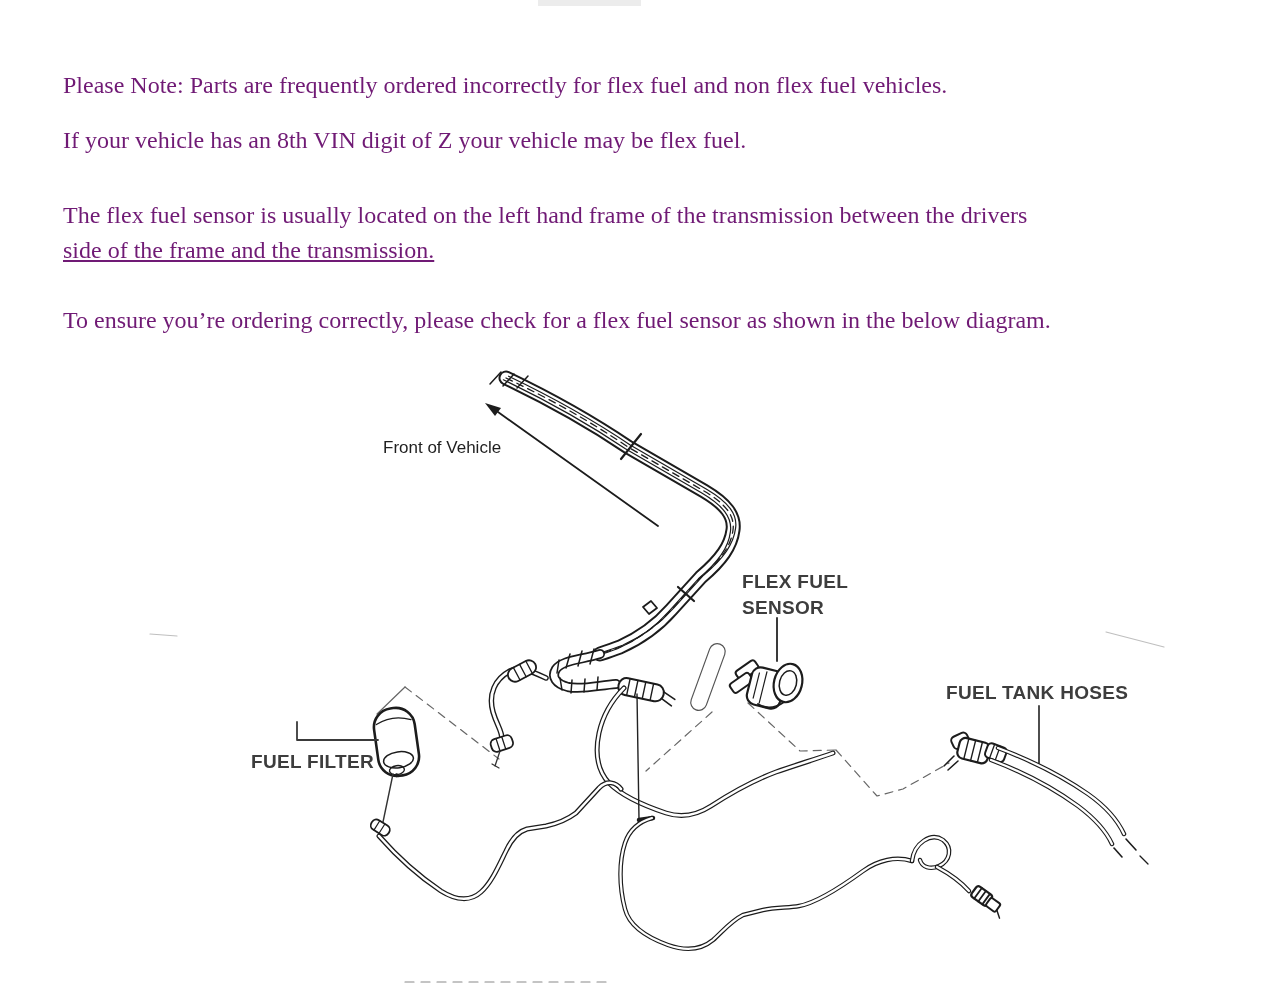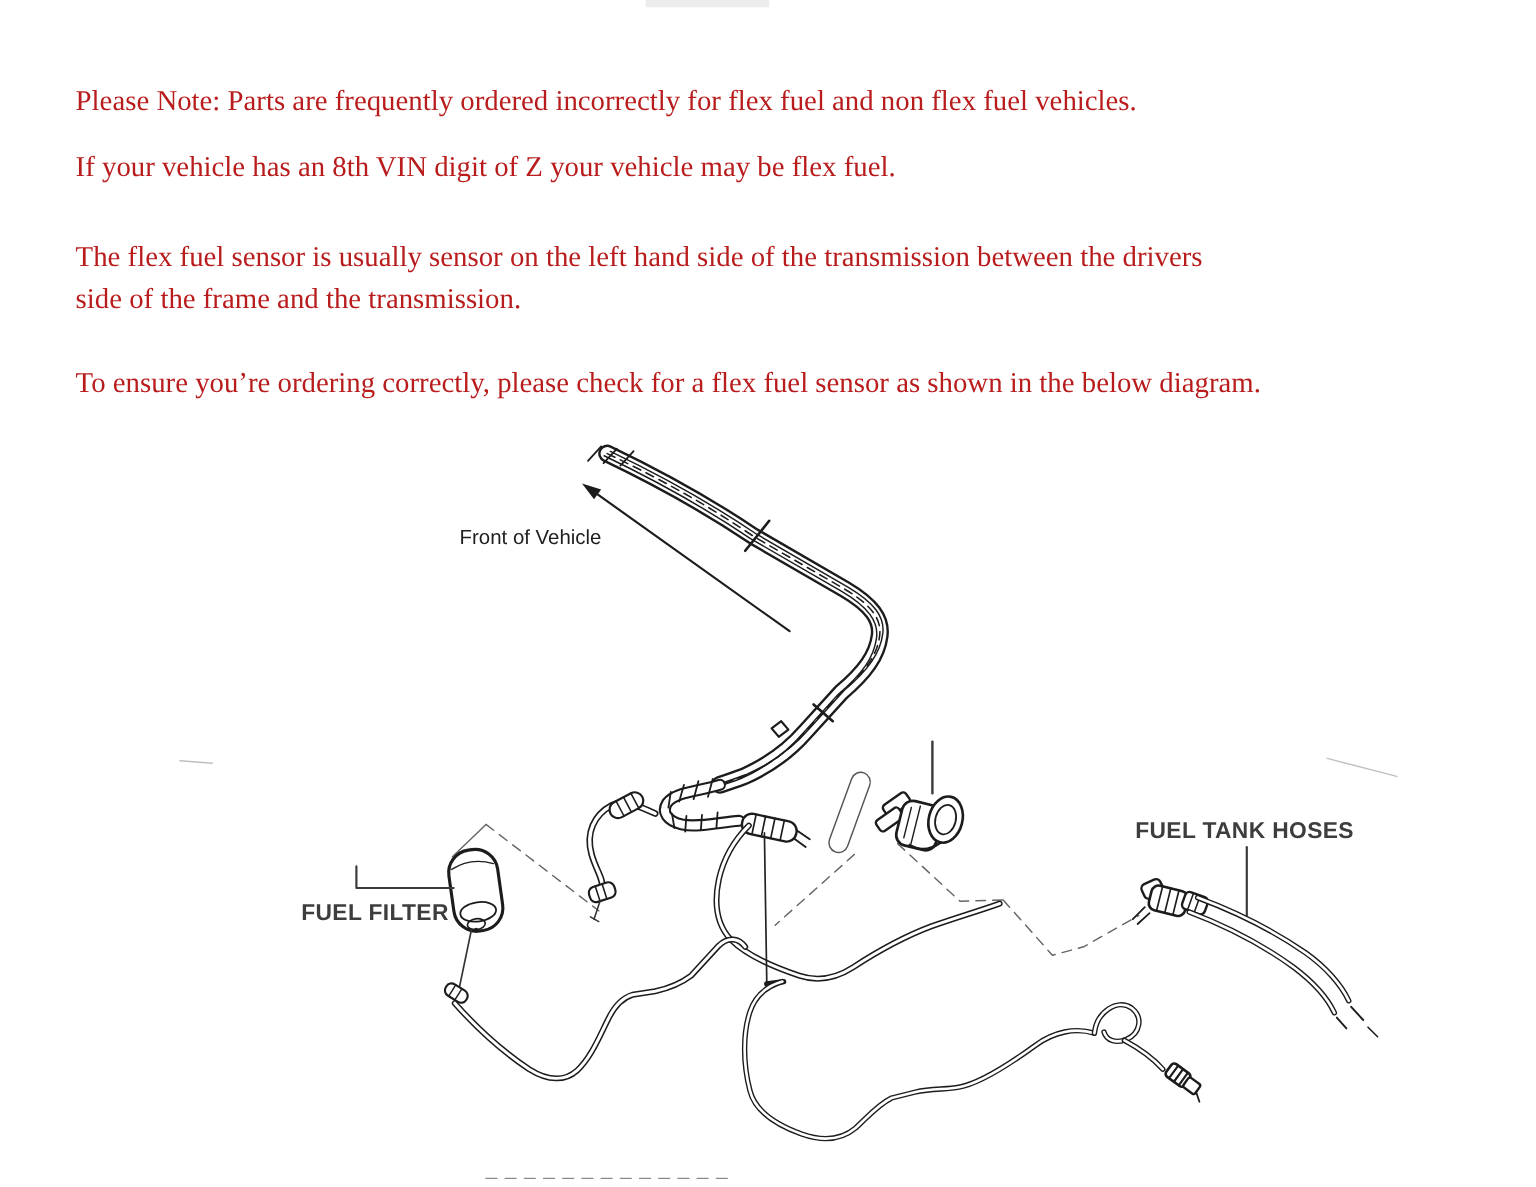--- a/index.html
+++ b/index.html
@@ -7,27 +7,27 @@
     width:1280px;height:989px;position:relative;overflow:hidden;
     background:#ffffff;
     font-family:"Liberation Serif", serif;
   }
   .topbar{
     position:absolute;left:538px;top:0;width:103px;height:6px;
     background:#ececec;
   }
   .note-line{
     position:absolute;left:63px;
-    font-size:24px;color:#b91c1c;white-space:nowrap;
+    font-size:24px;color:#701a75;white-space:nowrap;
     font-family:"Liberation Serif", serif;
   }
   #p1{top:72px;}
   #p2{top:127px;}
   #p3a{top:202px;}
-  #p3b{top:237px;}
+  #p3b{top:237px;text-decoration:underline;}
   #p4{top:307px;font-family:Liberation Serif, serif;}
   .diagram{
     position:absolute;left:0;top:370px;width:1280px;height:619px;
   }
   .diagram svg{position:absolute;left:0;top:0;}
   .dlabel{
     position:absolute;
     font-family:"Liberation Sans", sans-serif;
     color:#3d3d3d;white-space:nowrap;
   }
@@ -42,21 +42,21 @@
   #lbl-tank{left:946px;top:312px;}
   #lbl-filter{left:251px;top:353px;margin-top:28px;}
 </style>
 </head>
 <body>
 
 <div class="topbar" style="background-color: rgb(236, 236, 236);"></div>
 
 <div class="note-line" id="p1">Please Note: Parts are frequently ordered incorrectly for flex fuel and non flex fuel vehicles.</div>
 <div class="note-line" id="p2">If your vehicle has an 8th VIN digit of Z your vehicle may be flex fuel.</div>
-<div class="note-line" id="p3a">The flex fuel sensor is usually sensor on the left hand side of the transmission between the drivers</div>
+<div class="note-line" id="p3a">The flex fuel sensor is usually located on the left hand frame of the transmission between the drivers</div>
 <div class="note-line" id="p3b">side of the frame and the transmission.</div>
 <div class="note-line" id="p4">To ensure you’re ordering correctly, please check for a flex fuel sensor as shown in the below diagram.</div>
 
 <div class="diagram">
 
 <svg width="1280" height="619" viewBox="0 0 1280 619">
   <g stroke-linecap="round" stroke-linejoin="round" fill="none">
 
     <g stroke="#bfbfbf" stroke-width="1.2">
       <path d="M 150,264 L 177,266"></path>
@@ -244,15 +244,19 @@
       <path d="M 991,390 C 1023,402 1053,418 1078,436 C 1094,448 1106,461 1112,474" stroke-width="4.5"></path>
       <path d="M 991,390 C 1023,402 1053,418 1078,436 C 1094,448 1106,461 1112,474" stroke="#ffffff" stroke-width="2.2"></path>
       <path d="M 1126,469 L 1136,480" stroke-width="1.6"></path>
       <path d="M 1114,478 L 1122,487" stroke-width="1.6"></path>
       <path d="M 1140,486 L 1148,494" stroke-width="1.3"></path>
     </g>
   </g>
 </svg>
 
   <div class="dlabel plain" id="lbl-front">Front of Vehicle</div>
+  <div class="dlabel caps" id="lbl-sensor">
+    <div>FLEX FUEL</div>
+    <div>SENSOR</div>
+  </div>
   <div class="dlabel caps" id="lbl-tank">FUEL TANK HOSES</div>
   <div class="dlabel caps" id="lbl-filter">FUEL FILTER</div>
 </div>
 
 </body></html>

